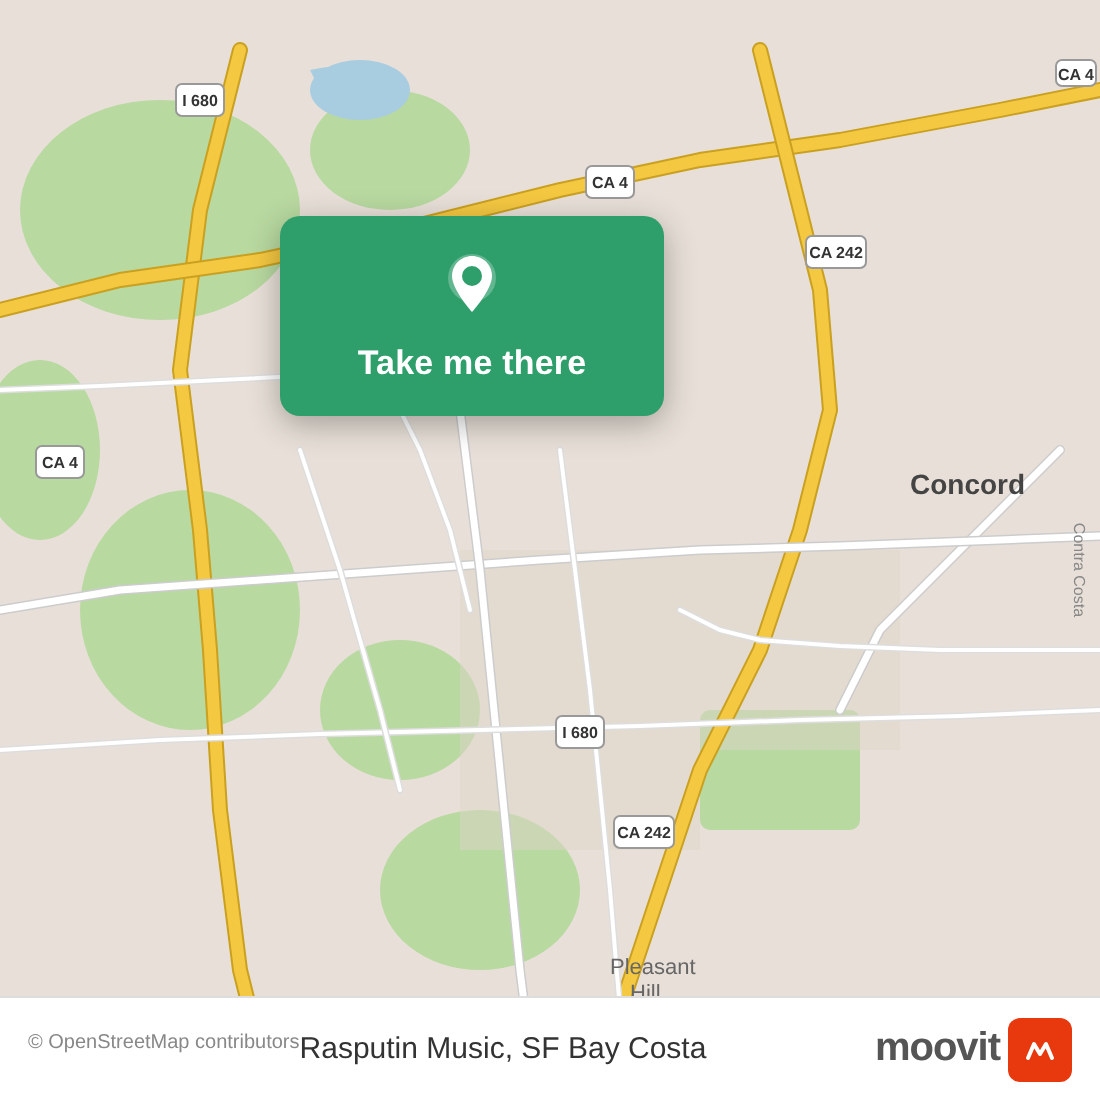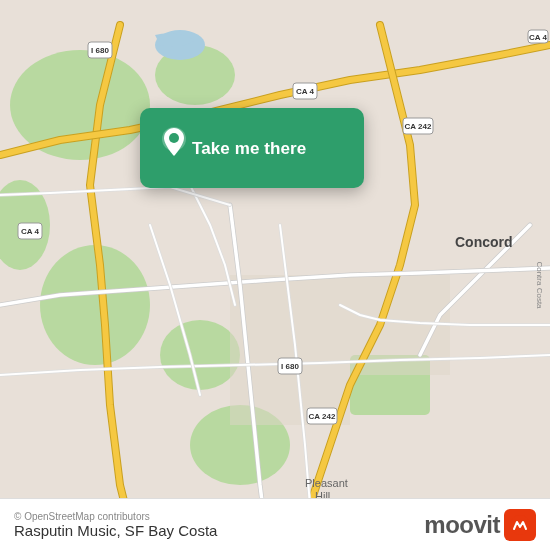--- a/index.html
+++ b/index.html
@@ -38,42 +38,42 @@
       padding: 10px 14px 10px 14px;
       display: flex;
       align-items: center;
       justify-content: space-between;
       border-top: 1px solid #ddd;
       height: 52px;
     }
 
     #bottom-left {
       display: flex;
-      flex-direction: column;
+      flex-direction: row;
     }
 
     #attribution {
       font-size: 10px;
       color: #888;
     }
 
     #location-title {
       font-size: 15px;
       font-weight: 500;
       color: #333;
     }
 
     #moovit-logo {
       display: flex;
       align-items: center;
       gap: 4px;
     }
 
     .moovit-text {
-      font-size: 24px;
+      font-size: 20px;
       font-weight: bold;
       color: #555;
       letter-spacing: -0.5px;
     }
 
     .moovit-icon {
       width: 32px;
       height: 32px;
       background: #e8380d;
       border-radius: 6px;
@@ -83,25 +83,25 @@
       color: white;
       font-size: 18px;
       font-weight: bold;
     }
 
     
     #map-popup {
       position: absolute;
       top: 108px;
       left: 140px;
-      width: 224px;
+      width: 192px;
       background: #2e9e6b;
       border-radius: 10px;
       display: flex;
-      flex-direction: row;
+      flex-direction: column;
       align-items: center;
       padding: 18px 16px 16px 16px;
       box-shadow: 0 4px 16px rgba(0,0,0,0.3);
     }
 
     .popup-pin {
       width: 36px;
       height: 36px;
       margin-bottom: 10px;
     }

